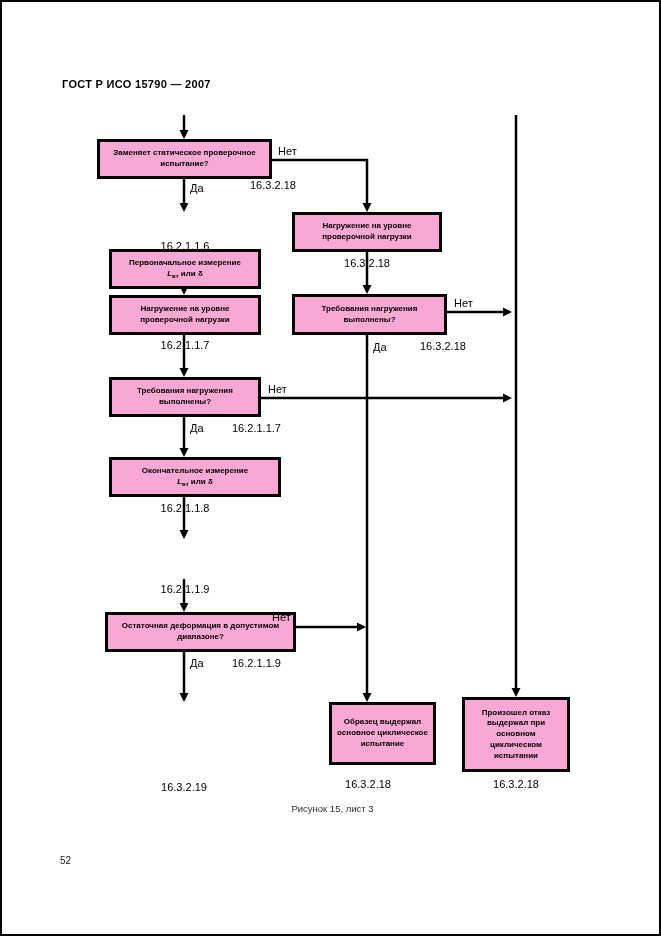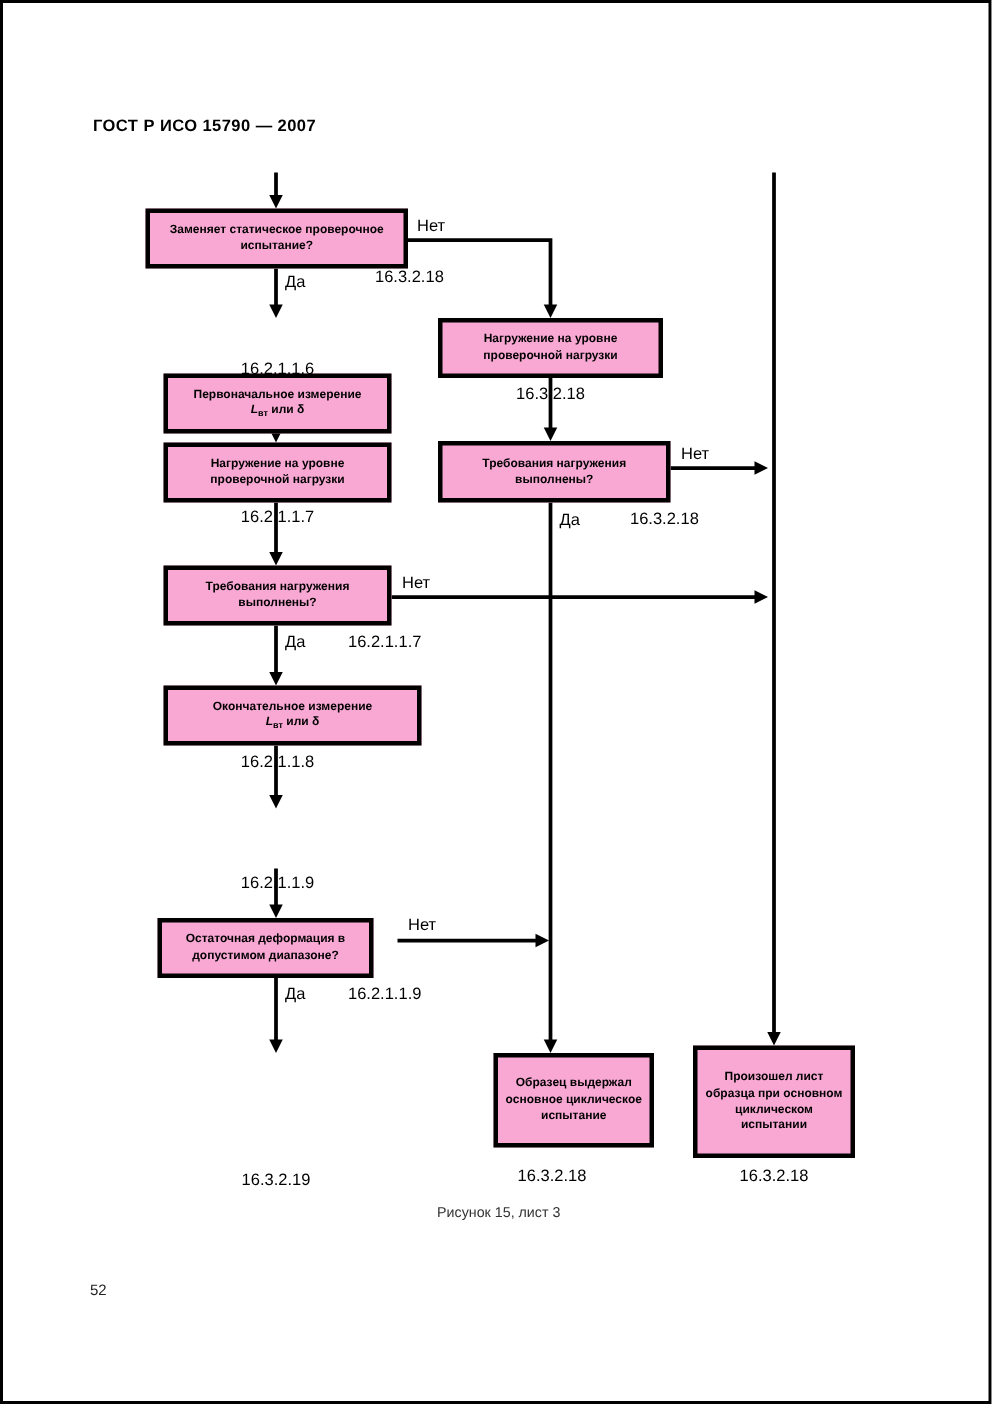--- a/index.html
+++ b/index.html
@@ -97,37 +97,37 @@
   <div class="box" style="left:107px;top:455px;width:172px;height:40px;">
     <div>
       <span>Окончательное измерение</span>
       <span class="formula"><i>L</i><sub>вт</sub><span> или δ</span></span>
     </div>
   </div>
   <div class="lbl ctr" style="left:148px;top:500px;width:70px;">16.2.1.1.8</div>
 
   <div class="lbl ctr" style="left:148px;top:581px;width:70px;">16.2.1.1.9</div>
 
-  <div class="box" style="left:103px;top:610px;width:144px;height:40px;">Остаточная деформация в допустимом диапазоне?</div>
+  <div class="box" style="left:103px;top:610px;width:191px;height:40px;">Остаточная деформация в допустимом диапазоне?</div>
   <div class="lbl" style="left:270px;top:609px;">Нет</div>
   <div class="lbl" style="left:188px;top:655px;">Да</div>
   <div class="lbl" style="left:230px;top:655px;">16.2.1.1.9</div>
 
   <div class="lbl ctr" style="left:147px;top:779px;width:70px;">16.3.2.19</div>
 
   <div class="box" style="left:290px;top:210px;width:150px;height:40px;">Нагружение на уровне проверочной нагрузки</div>
   <div class="lbl ctr" style="left:330px;top:255px;width:70px;">16.3.2.18</div>
 
   <div class="box" style="left:290px;top:292px;width:155px;height:41px;">Требования нагружения выполнены?</div>
   <div class="lbl" style="left:452px;top:295px;">Нет</div>
   <div class="lbl" style="left:371px;top:339px;">Да</div>
   <div class="lbl" style="left:418px;top:338px;">16.3.2.18</div>
 
   <div class="box" style="left:327px;top:700px;width:107px;height:63px;">Образец выдержал основное циклическое испытание</div>
   <div class="lbl ctr" style="left:331px;top:776px;width:70px;">16.3.2.18</div>
 
-  <div class="box" style="left:460px;top:695px;width:108px;height:75px;">Произошел лист образца при основном циклическом испытании</div>
+  <div class="box" style="left:460px;top:695px;width:108px;height:75px;">Произошел отказ выдержал при основном циклическом испытании</div>
   <div class="lbl ctr" style="left:479px;top:776px;width:70px;">16.3.2.18</div>
 
   <div class="caption">Рисунок 15, лист 3</div>
   <div class="pagenum">52</div>
 
 </div>
 
 </body></html>

